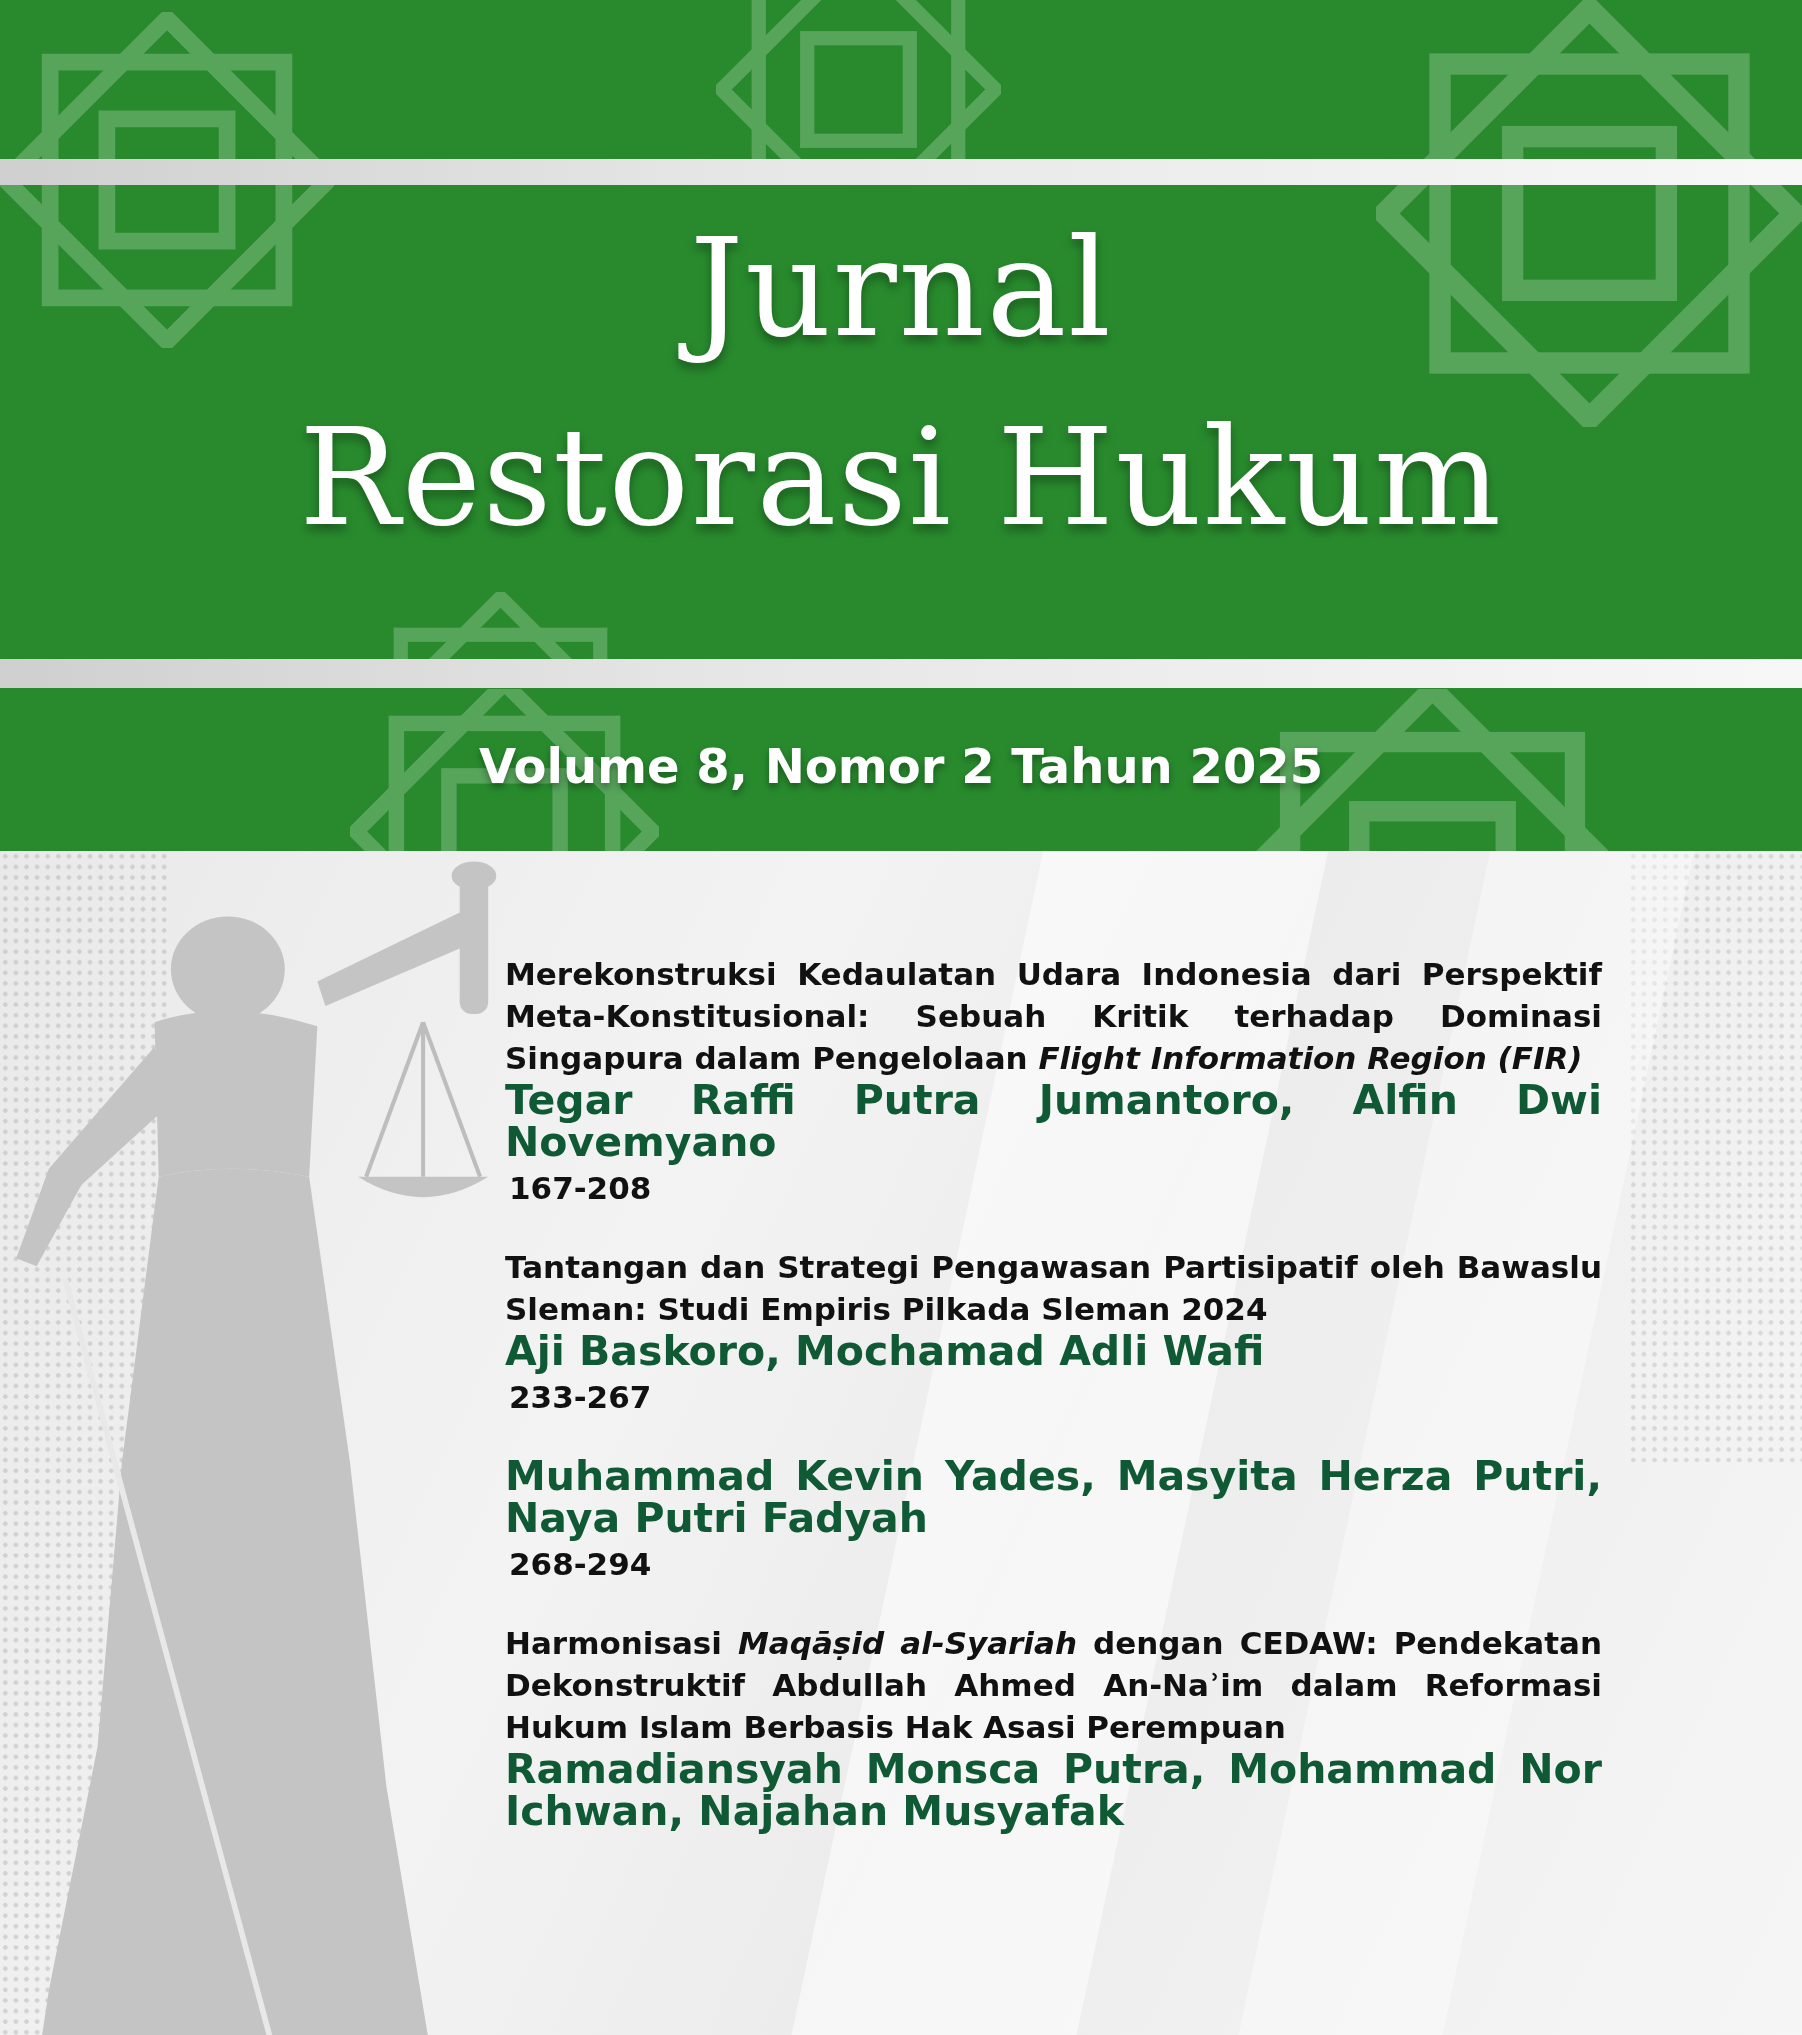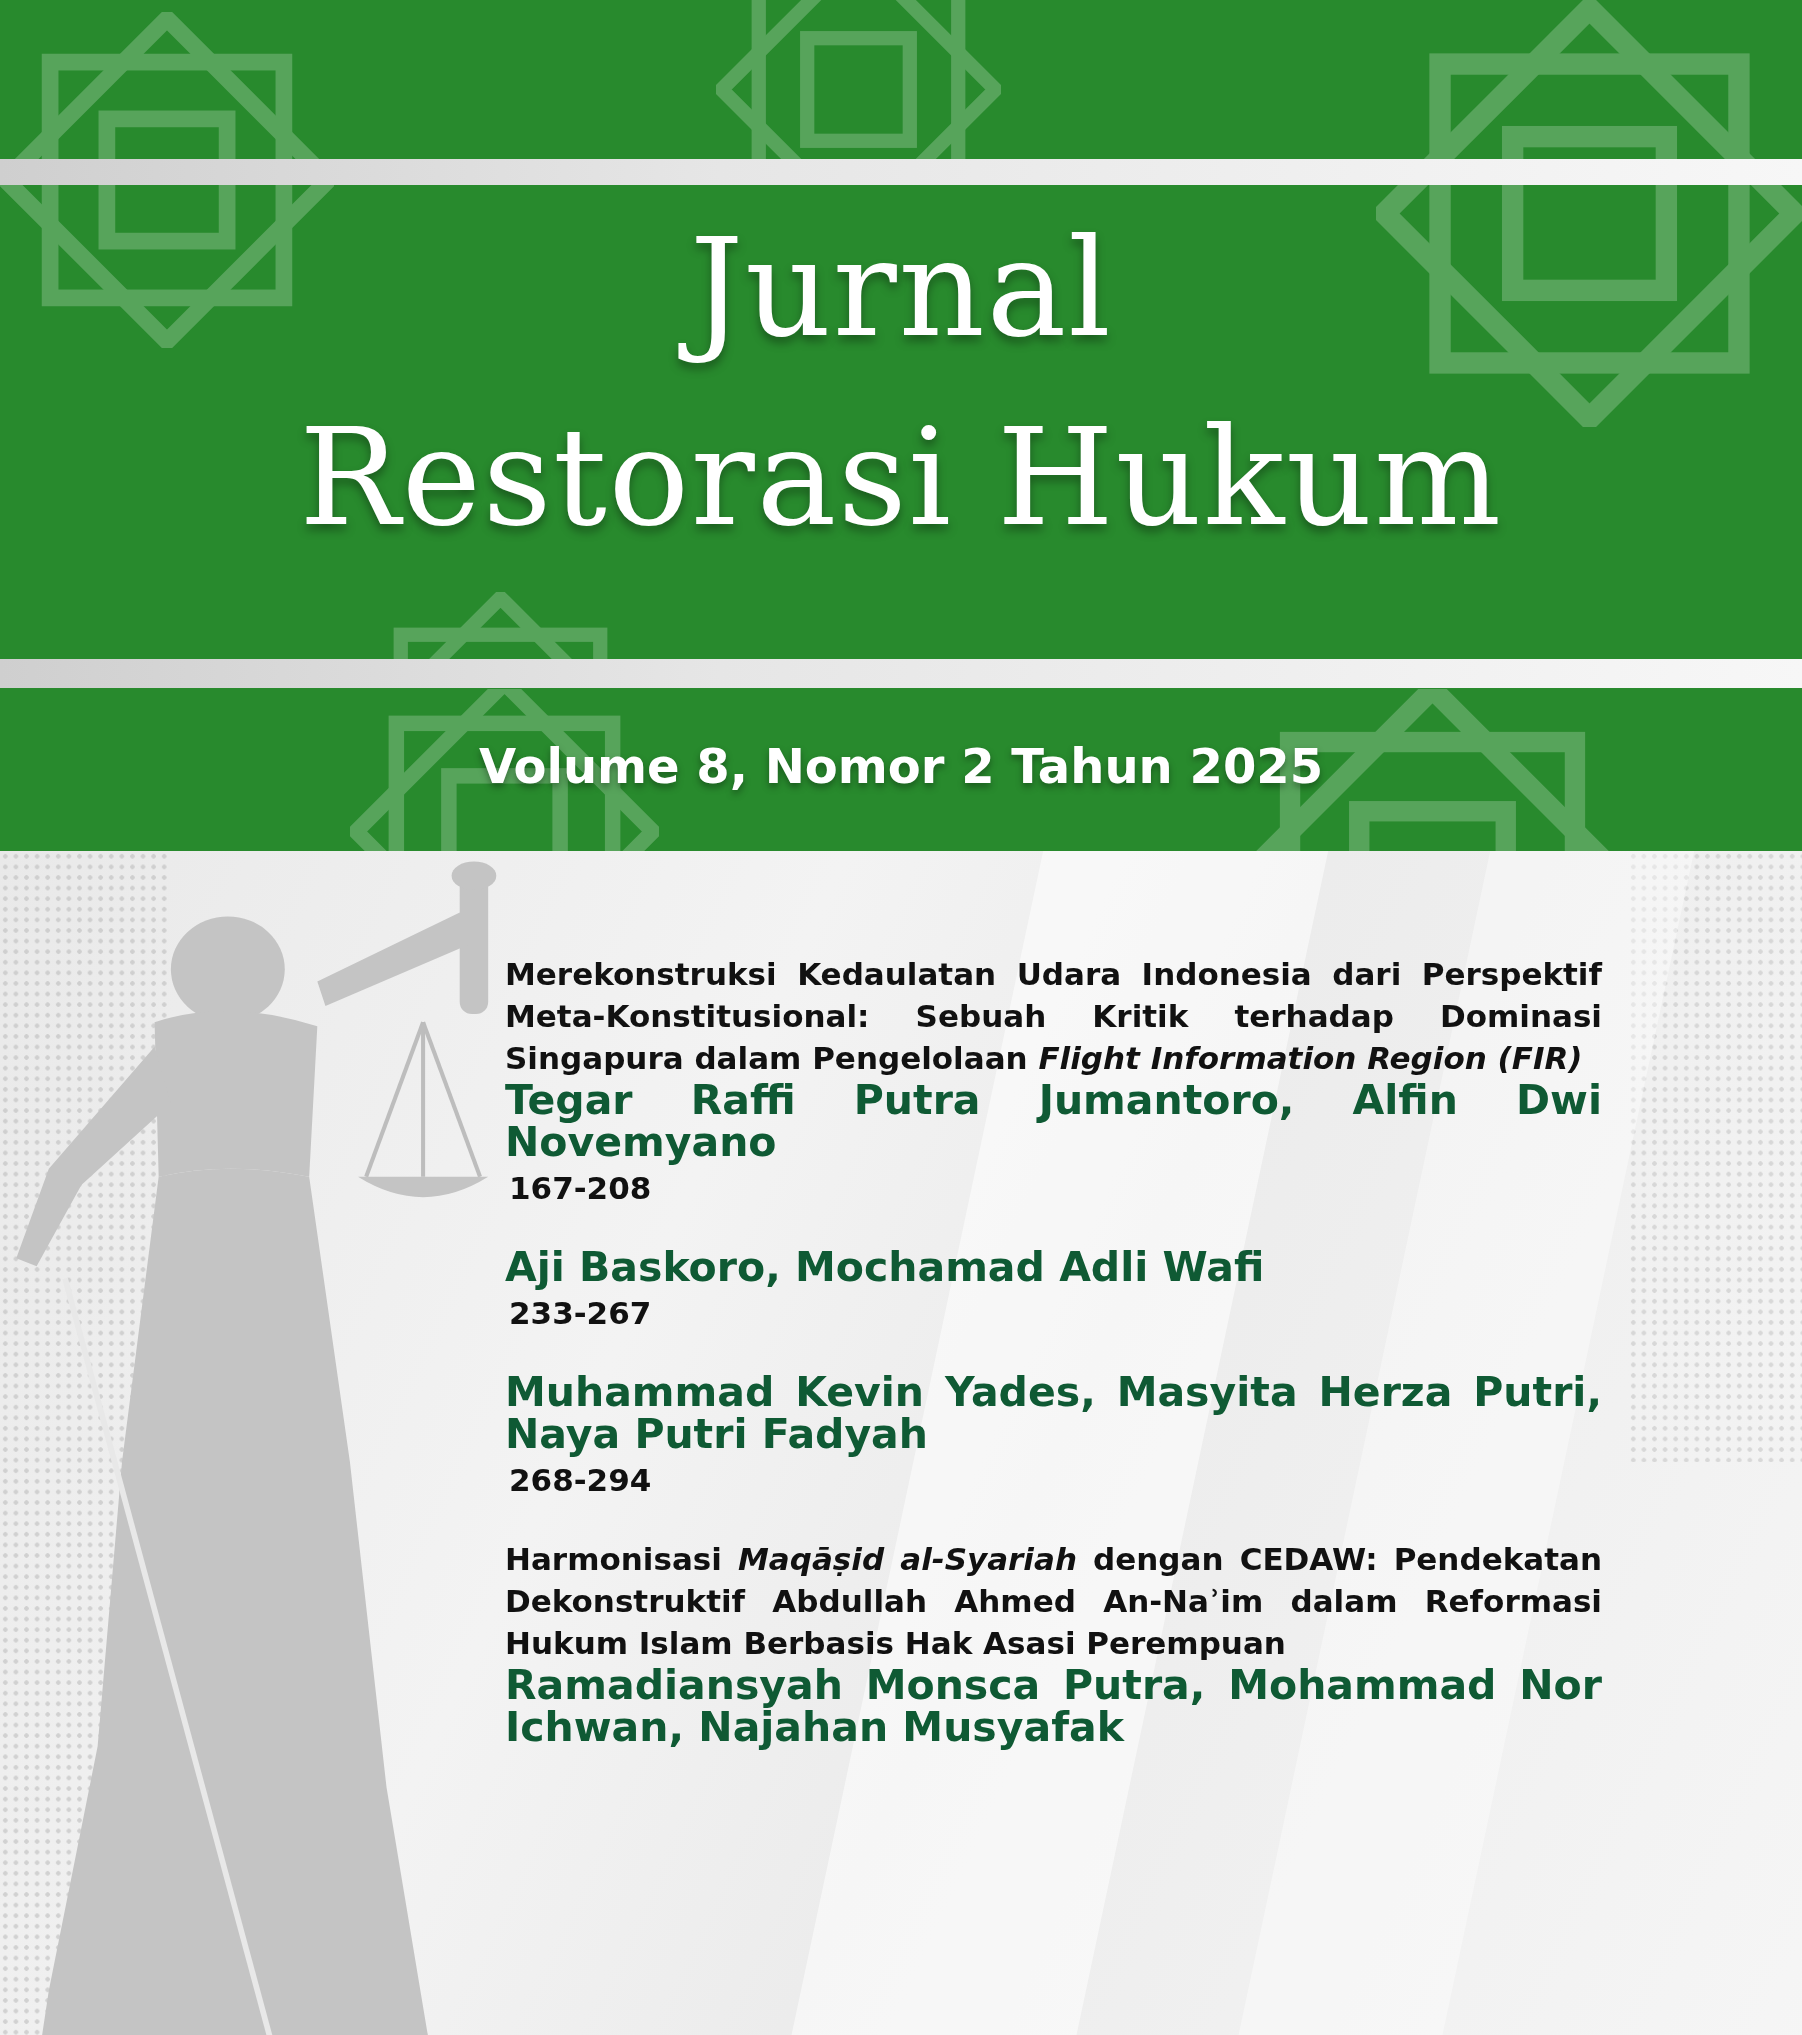--- a/index.html
+++ b/index.html
@@ -154,20 +154,21 @@
     <path d="M880 800 Q1040 900 1200 800 Z" fill="#c4c4c4"></path>
   </svg>
 
   <div id="articles">
     <div class="article">
       <p class="a-title"><span>Merekonstruksi Kedaulatan Udara Indonesia dari Perspektif Meta-Konstitusional: Sebuah Kritik terhadap Dominasi Singapura dalam Pengelolaan </span><i>Flight Information Region (FIR)</i><span></span></p>
       <p class="a-authors">Tegar Raffi Putra Jumantoro, Alfin Dwi Novemyano</p>
       <p class="a-pages">167-208</p>
     </div>
     <div class="article">
+      <p class="a-title"><span>Tantangan dan Strategi Pengawasan Partisipatif oleh Bawaslu Sleman: Studi Empiris Pilkada Sleman 2024</span><i></i><span></span></p>
       <p class="a-authors">Aji Baskoro, Mochamad Adli Wafi</p>
       <p class="a-pages">233-267</p>
     </div>
     <div class="article">
       <p class="a-authors">Muhammad Kevin Yades, Masyita Herza Putri, Naya Putri Fadyah</p>
       <p class="a-pages">268-294</p>
     </div>
     <div class="article">
       <p class="a-title"><span>Harmonisasi </span><i>Maqāṣid al-Syariah</i><span> dengan CEDAW: Pendekatan Dekonstruktif Abdullah Ahmed An-Naʾim dalam Reformasi Hukum Islam Berbasis Hak Asasi Perempuan</span></p>
       <p class="a-authors">Ramadiansyah Monsca Putra, Mohammad Nor Ichwan, Najahan Musyafak</p>

